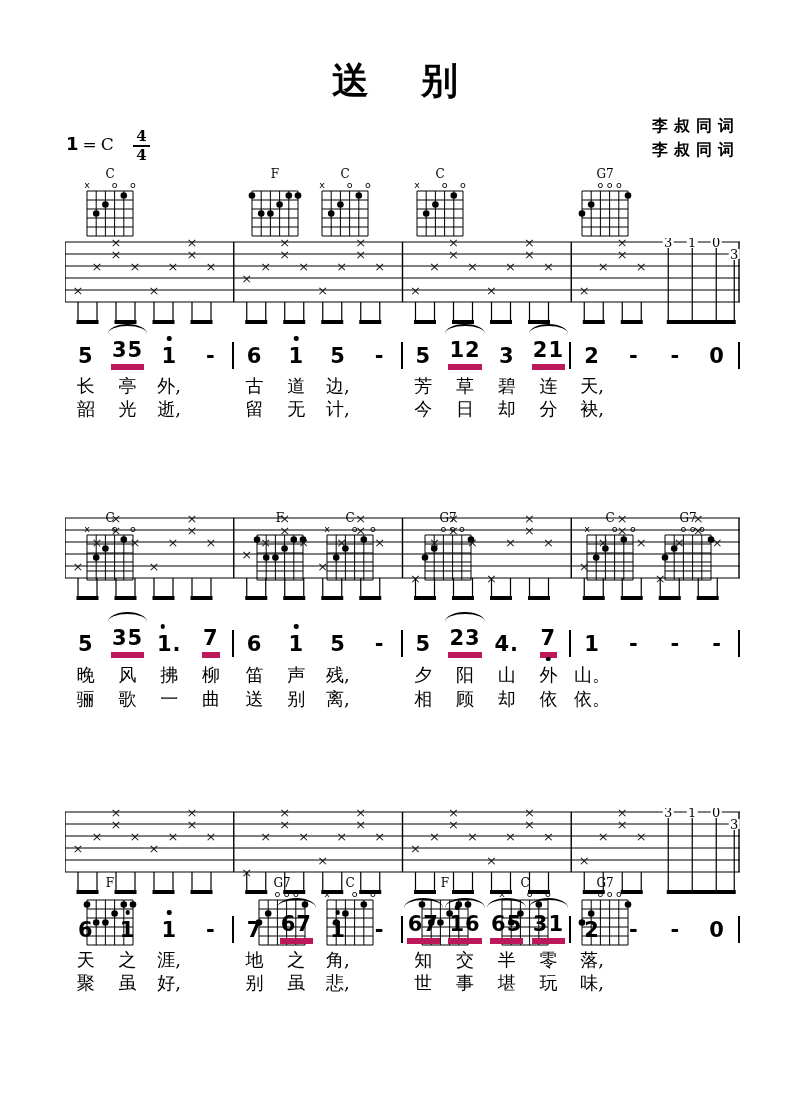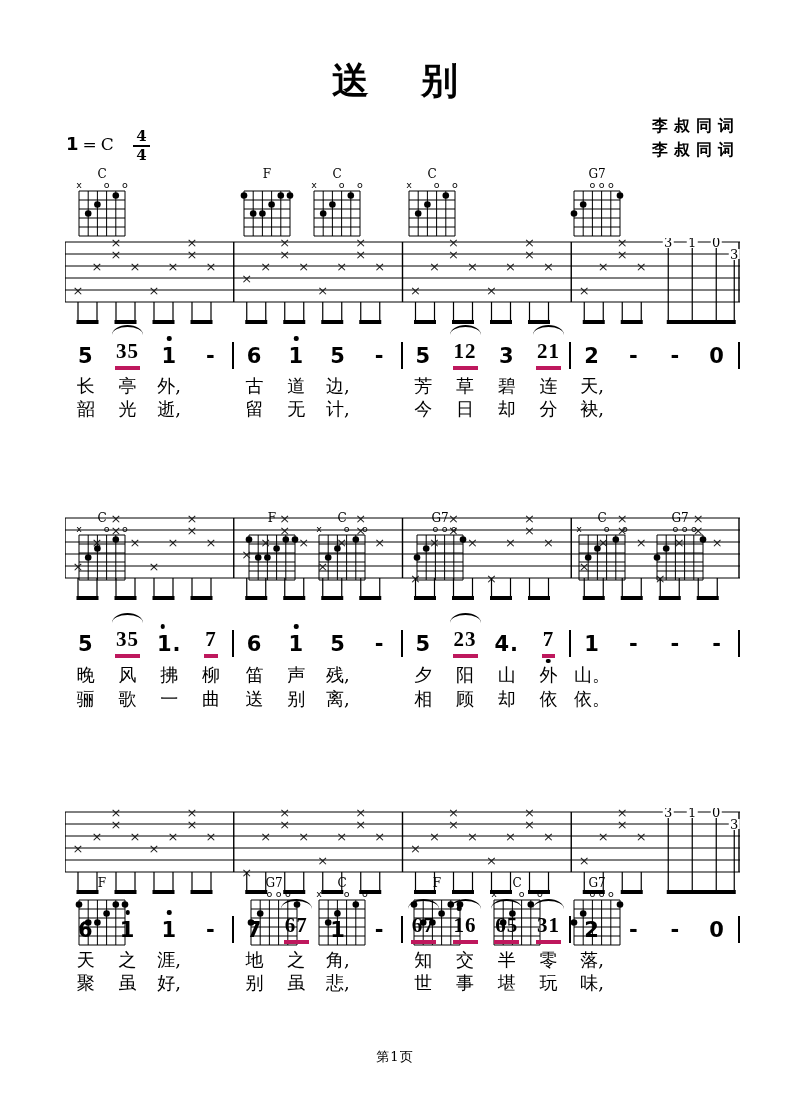--- a/index.html
+++ b/index.html
@@ -1,18 +1,18 @@
 <!DOCTYPE html>
 <html><head>
 <meta charset="utf-8">
 <style>
   html,body{margin:0;padding:0;background:#fff;}
   body{width:790px;height:1119px;position:relative;color:#000;
        font-family:"DejaVu Sans",sans-serif;overflow:hidden;}
-  .page{position:absolute;inset:0;background:#fff;}
+  .page{position:absolute;inset:0;background:#fff;padding-left:8px;}
 
   .title{position:absolute;top:56px;left:0;width:100%;text-align:center;
          font-family:"DejaVu Serif",serif;font-weight:700;font-size:37px;
          letter-spacing:52px;text-indent:52px;}
 
   .keysig{position:absolute;left:66px;top:128px;font-size:17px;
           font-family:"DejaVu Serif",serif;white-space:nowrap;}
   .keysig .k1{font-weight:700;font-family:"DejaVu Sans",sans-serif;font-size:18px;}
   .keysig .keq{margin:0 4px;}
   .frac{display:inline-block;text-align:center;vertical-align:middle;margin-left:14px;
@@ -27,21 +27,21 @@
   .abs{position:absolute;left:65px;width:675px;}
 
   
   .jp-row{display:flex;align-items:flex-end;}
   .jp-measure{flex:1 1 0;display:grid;grid-template-columns:repeat(4,1fr);}
   .jp-bar{width:2px;height:27px;background:#000;align-self:flex-end;margin-bottom:1px;}
   .jp-bar.ghost{visibility:hidden;}
   .jp-cell{display:flex;justify-content:center;align-items:flex-end;height:34px;}
   .tok{position:relative;display:inline-block;line-height:1;padding:1px 1px 2px;
        font:700 21px "DejaVu Sans",sans-serif;letter-spacing:1px;}
-  .tok.u{border-bottom:4px solid #be185d;font-family:Liberation Serif, serif;}
+  .tok.u{border-bottom:6px solid #be185d;}
   .tok .arc{position:absolute;top:-10px;left:-3px;right:-3px;height:8px;
             border-top:2px solid #000;border-radius:50% 50% 0 0/100% 100% 0 0;}
   .tok.has-arc .arc{top:-13px;}
   .dot-a{position:absolute;top:-7px;left:50%;transform:translateX(-50%);
          width:4.5px;height:4.5px;border-radius:50%;background:#000;}
   .dot-a.first{left:26%;}
   .tok.has-arc .dot-a{top:-6px;}
   .dot-b{position:absolute;bottom:-9px;left:50%;transform:translateX(-50%);
          width:4.5px;height:4.5px;border-radius:50%;background:#000;}
 
@@ -1126,14 +1126,13 @@
             <div class="ly-cell">味,</div>
             <div class="ly-cell"></div>
             <div class="ly-cell"></div>
             <div class="ly-cell"></div>
           </div>
           <div class="jp-bar ghost"></div>
         </div>
       </div>
     </div>
 
-  <div class="footer">第1页</div>
 </div>
 
 </body></html>

